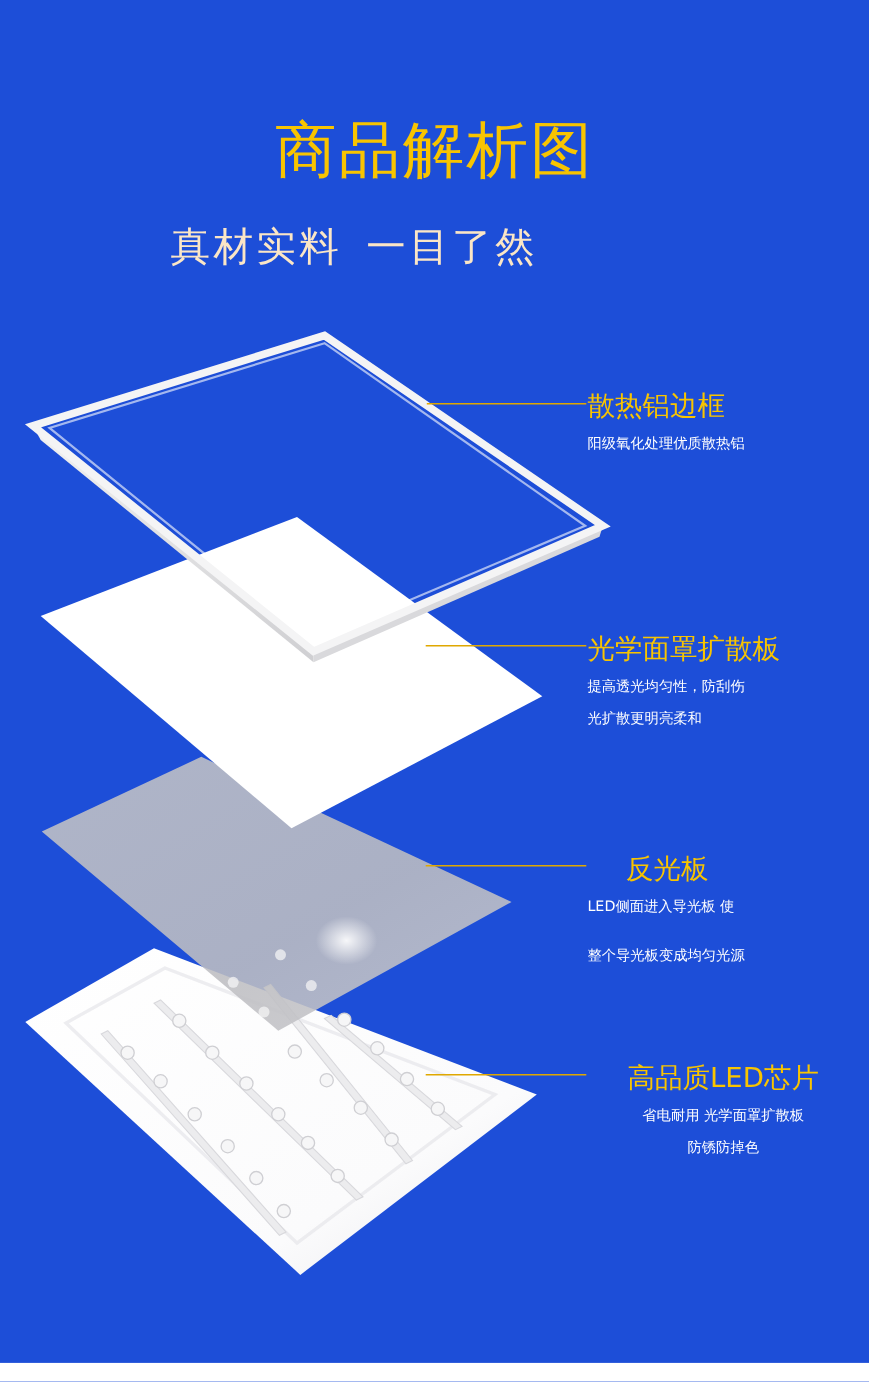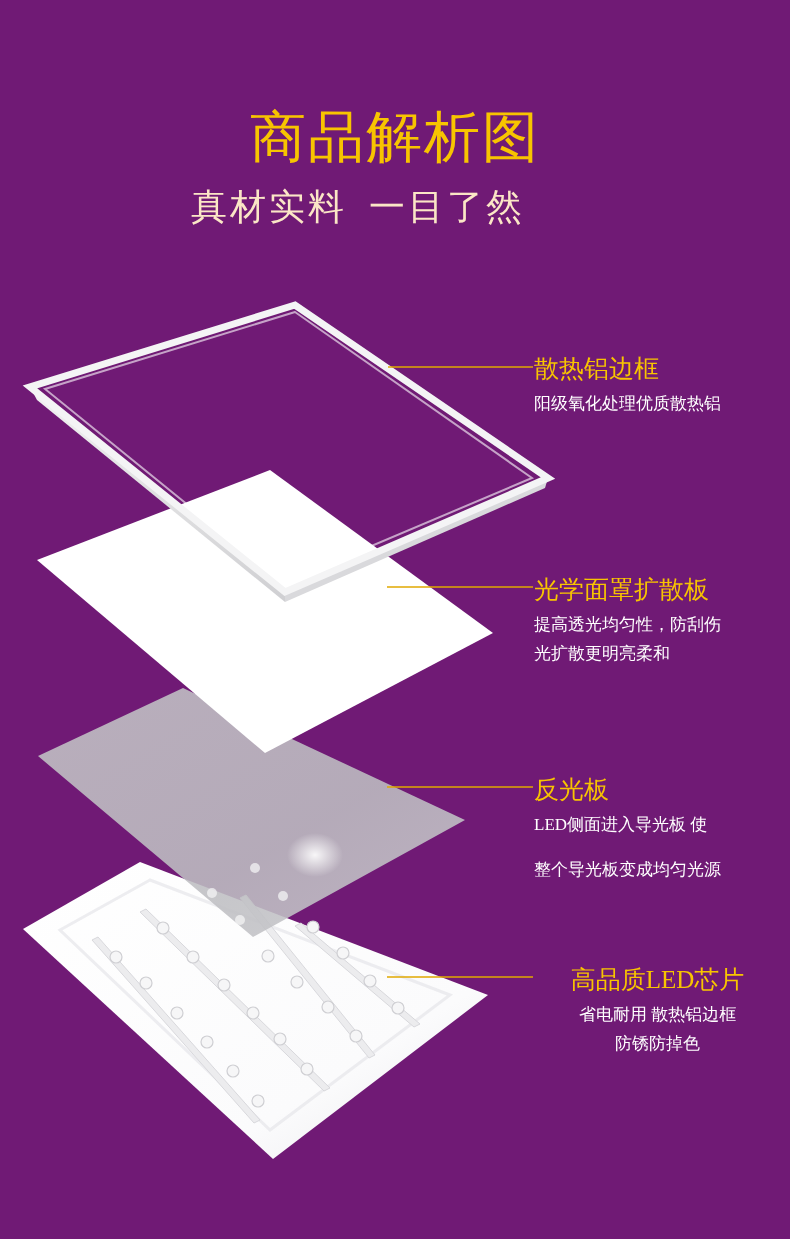--- a/index.html
+++ b/index.html
@@ -1,34 +1,34 @@
 <!DOCTYPE html>
 <html><head>
 <meta charset="utf-8">
 <style>
   html, body { margin: 0; padding: 0; }
   body {
     width: 790px; height: 1256px; background: #ffffff; position: relative; overflow: hidden;
     font-family: "DejaVu Sans", "Liberation Sans", sans-serif;
   }
-  .canvas { position: absolute; left: 0; top: 0; width: 790px; height: 1239px; background: #701a75; overflow: hidden; font-family: Liberation Serif, serif; }
+  .canvas { position: absolute; left: 0; top: 0; width: 790px; height: 1239px; background: #1d4ed8; overflow: hidden; }
   .title {
     position: absolute; left: 0; width: 790px; top: 102px; text-align: center;
     font-size: 56px; line-height: 70px; letter-spacing: 2px; font-weight: 400;
   }
   .subtitle {
-    position: absolute; left: 0; width: 644px; top: 182px; text-align: center;
-    font-size: 36px; line-height: 50px; letter-spacing: 3px; padding-left: 36px;
+    position: absolute; left: 0; width: 644px; top: 200px; text-align: center;
+    font-size: 36px; line-height: 50px; letter-spacing: 3px;
   }
   .subtitle span { display: inline-block; }
   .subtitle .gap { width: 22px; }
   svg.art { position: absolute; left: 0; top: 0; }
   .callout { position: absolute; left: 534px; width: 247px; }
   .callout .name { font-size: 25px; line-height: 34px; white-space: nowrap; }
-  .callout .desc { font-size: 17px; line-height: 29px; color: #ffffff; white-space: nowrap; margin-top: 3px; }
+  .callout .desc { font-size: 13px; line-height: 29px; color: #ffffff; white-space: nowrap; margin-top: 3px; }
 </style>
 </head>
 <body>
 
 <div class="canvas">
 
   <div class="title" style="color:#f8c400;">商品解析图</div>
   <div class="subtitle" style="color:#fbe6c6;">
     <span>真材实料</span><span class="gap"></span><span>一目了然</span>
   </div>
@@ -126,24 +126,24 @@
     <div class="desc">阳级氧化处理优质散热铝</div>
   </div>
 
   <div class="callout" style="top:573px;">
     <div class="name" style="color:#f8c400;">光学面罩扩散板</div>
     <div class="desc">提高透光均匀性，防刮伤</div>
     <div class="desc" style="margin-top:0;">光扩散更明亮柔和</div>
   </div>
 
   <div class="callout" style="top:773px;">
-    <div class="name" style="color:#f8c400;">反光板</div>
+    <div class="name" style="color:#f8c400;margin-left:35px;">反光板</div>
     <div class="desc">LED侧面进入导光板 使</div>
     <div class="desc" style="margin-top:16px;">整个导光板变成均匀光源</div>
   </div>
 
   <div class="callout" style="top:963px;text-align:center;">
     <div class="name" style="color:#f8c400;">高品质LED芯片</div>
-    <div class="desc">省电耐用 散热铝边框</div>
+    <div class="desc">省电耐用 光学面罩扩散板</div>
     <div class="desc" style="margin-top:0;">防锈防掉色</div>
   </div>
 
 </div>
 
 </body></html>

